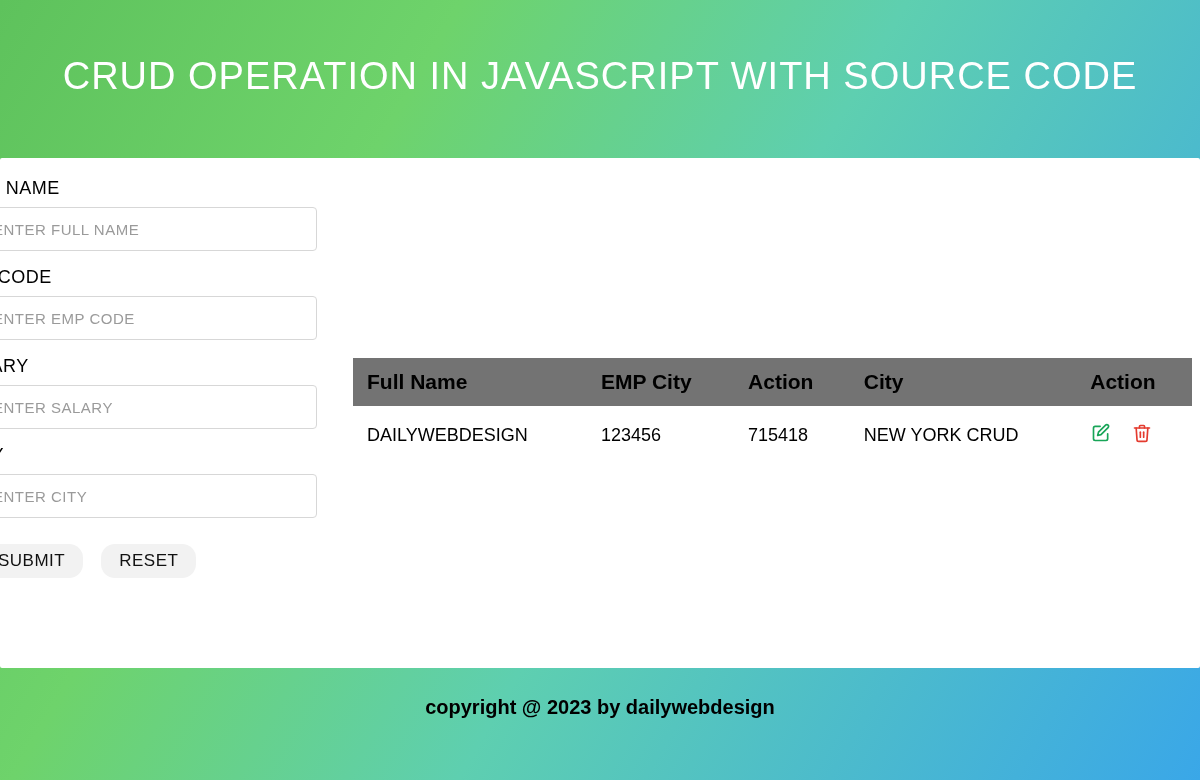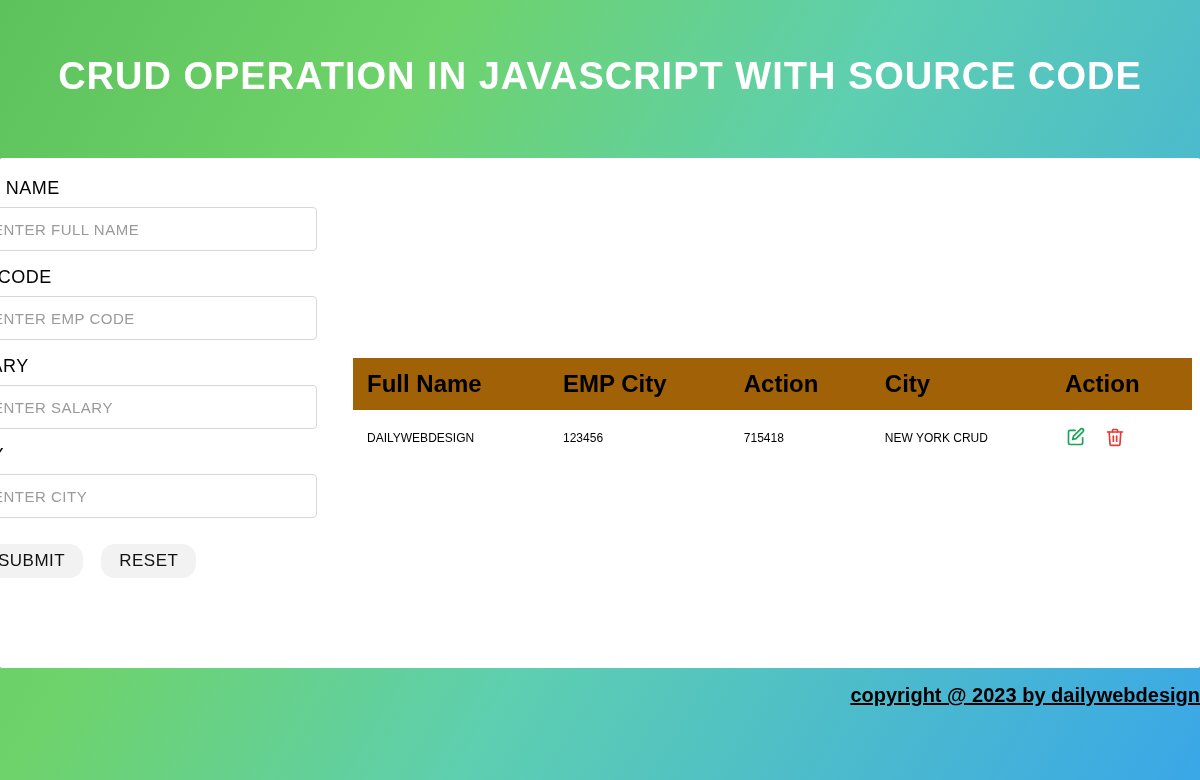--- a/index.html
+++ b/index.html
@@ -12,21 +12,21 @@
     overflow: hidden;
   }
   .header {
     text-align: center;
     padding: 55px 20px 60px;
   }
   .header h1 {
     color: #ffffff;
     font-size: 38px;
     letter-spacing: 1px;
-    font-weight: 700;
+    font-weight: 400;
   }
   .panel {
     background: #ffffff;
     margin: 0;
     width: 1200px;
     padding: 20px 0 28px 0;
     display: flex;
     align-items: flex-start;
     border-radius: 2px;
     min-height: 510px;
@@ -79,51 +79,50 @@
   .table-col {
     flex: 1;
     padding: 180px 8px 0 18px;
   }
   table {
     width: 100%;
     border-collapse: collapse;
     font-family: "Comic Sans MS", "Comic Sans", cursive, sans-serif;
   }
   thead th {
-    background: #a16207;
+    background: #737373;
     text-align: left;
-    font-size: 24px;
+    font-size: 21px;
     font-weight: 700;
     color: #000;
     padding: 12px 14px;
   }
   tbody td {
     padding: 16px 14px;
-    font-size: 12px;
+    font-size: 18px;
     color: #000;
     vertical-align: middle;
     margin-top: 22px;
   }
   .action-cell { white-space: nowrap; }
   .icon-btn {
     display: inline-flex;
     align-items: center;
     justify-content: center;
     width: 22px; height: 22px;
     cursor: pointer;
     margin-right: 14px;
   }
   .icon-btn svg { width: 20px; height: 20px; }
   .footer {
-    text-align: right;
-    padding: 16px 0 0;
+    text-align: center;
+    padding: 28px 0 0;
     font-size: 20px;
     font-weight: 700;
     color: #000;
-    text-decoration: underline;
   }
 </style>
 </head>
 <body>
 
 <div class="header">
   <h1>CRUD OPERATION IN JAVASCRIPT WITH SOURCE CODE</h1>
 </div>
 
 <div class="panel">

